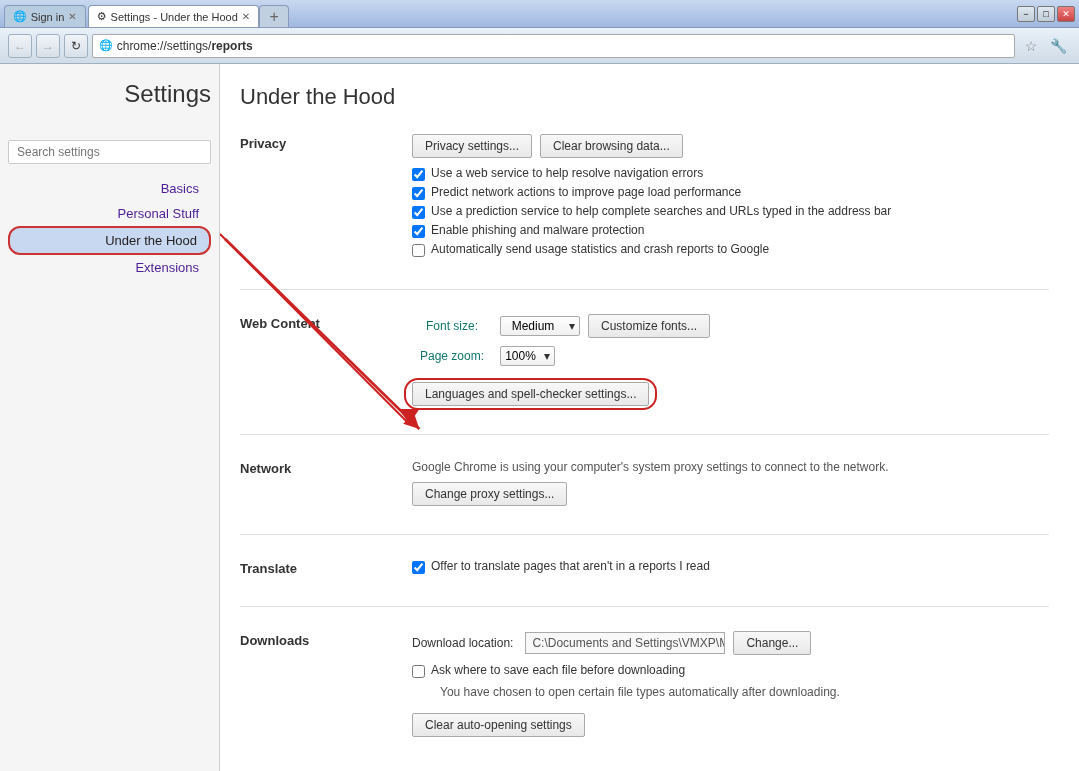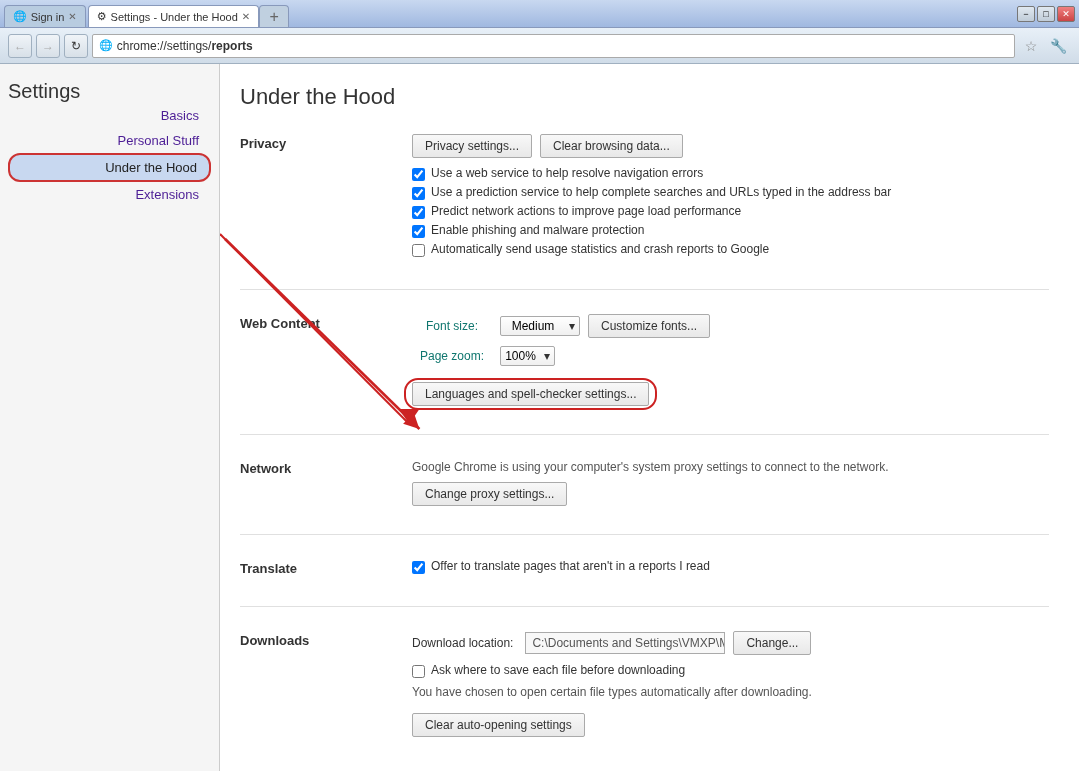--- a/index.html
+++ b/index.html
@@ -115,25 +115,25 @@
 
     
     .sidebar {
       width: 220px;
       background: #f5f5f5;
       border-right: 1px solid #ccc;
       padding: 16px 8px;
       flex-shrink: 0;
     }
     .sidebar-title {
-      font-size: 20px;
+      font-size: 24px;
       font-weight: normal;
       color: #333;
-      text-align: left;
-      margin-bottom: 0;
+      text-align: right;
+      margin-bottom: 32px;
     }
     .search-box {
       width: 100%;
       padding: 4px 8px;
       border: 1px solid #ccc;
       border-radius: 2px;
       font-size: 12px;
       color: #999;
       margin-bottom: 12px;
       background: #fff;
@@ -343,20 +343,21 @@
     </span>
   </div>
   <div class="star-btn">☆</div>
   <div class="wrench-btn">🔧</div>
 </div>
 
 <div class="main-layout">
 
   <div class="sidebar">
     <div class="sidebar-title">Settings</div>
+    <input class="search-box" type="text" placeholder="Search settings" style="">
     <a class="sidebar-nav-item">Basics</a>
     <a class="sidebar-nav-item">Personal Stuff</a>
     <a class="sidebar-nav-item active">Under the Hood</a>
     <a class="sidebar-nav-item">Extensions</a>
   </div>
 
   <div class="content-area" style="position:relative;">
     <div class="page-title">Under the Hood</div>
 
     <div class="section">
@@ -365,25 +366,25 @@
         <div class="btn-row">
           <button class="btn">Privacy settings...</button>
           <button class="btn">Clear browsing data...</button>
         </div>
         <div class="checkbox-row">
           <input type="checkbox" checked="" style="">
           <label>Use a web service to help resolve navigation errors</label>
         </div>
         <div class="checkbox-row">
           <input type="checkbox" checked="" style="">
+          <label>Predict network actions to improve page load performance</label>
+        </div>
+        <div class="checkbox-row">
+          <input type="checkbox" checked="" style="">
           <label>Use a prediction service to help complete searches and URLs typed in the address bar</label>
-        </div>
-        <div class="checkbox-row">
-          <input type="checkbox" checked="" style="">
-          <label>Predict network actions to improve page load performance</label>
         </div>
         <div class="checkbox-row">
           <input type="checkbox" checked="" style="">
           <label>Enable phishing and malware protection</label>
         </div>
         <div class="checkbox-row">
           <input type="checkbox" style="">
           <label>Automatically send usage statistics and crash reports to Google</label>
         </div>
       </div>
@@ -459,21 +460,21 @@
       <div class="section-content">
         <div class="form-row">
           <span style="margin-right:4px;">Download location:</span>
           <div class="download-path-input">C:\Documents and Settings\VMXP\My Doc</div>
           <button class="btn">Change...</button>
         </div>
         <div class="checkbox-row">
           <input type="checkbox" style="">
           <label>Ask where to save each file before downloading</label>
         </div>
-        <div class="description-text" style="margin-top:6px;">You have chosen to open certain file types automatically after downloading.</div>
+        <div class="description-text" style="margin-top:6px;margin-left:28px;">You have chosen to open certain file types automatically after downloading.</div>
         <button class="btn" style="margin-top:6px;">Clear auto-opening settings</button>
       </div>
     </div>
 
     <svg class="annotation-layer" viewBox="0 0 840 707" preserveAspectRatio="none" style="position:absolute;top:0;left:0;width:100%;height:100%;pointer-events:none;">
 
       <line x1="0" y1="170" x2="185" y2="360" stroke="#cc2222" stroke-width="2"></line>
       <polygon points="185,360 175,345 195,345" fill="#cc2222" transform="rotate(0,185,360)"></polygon>
 
       <defs>

